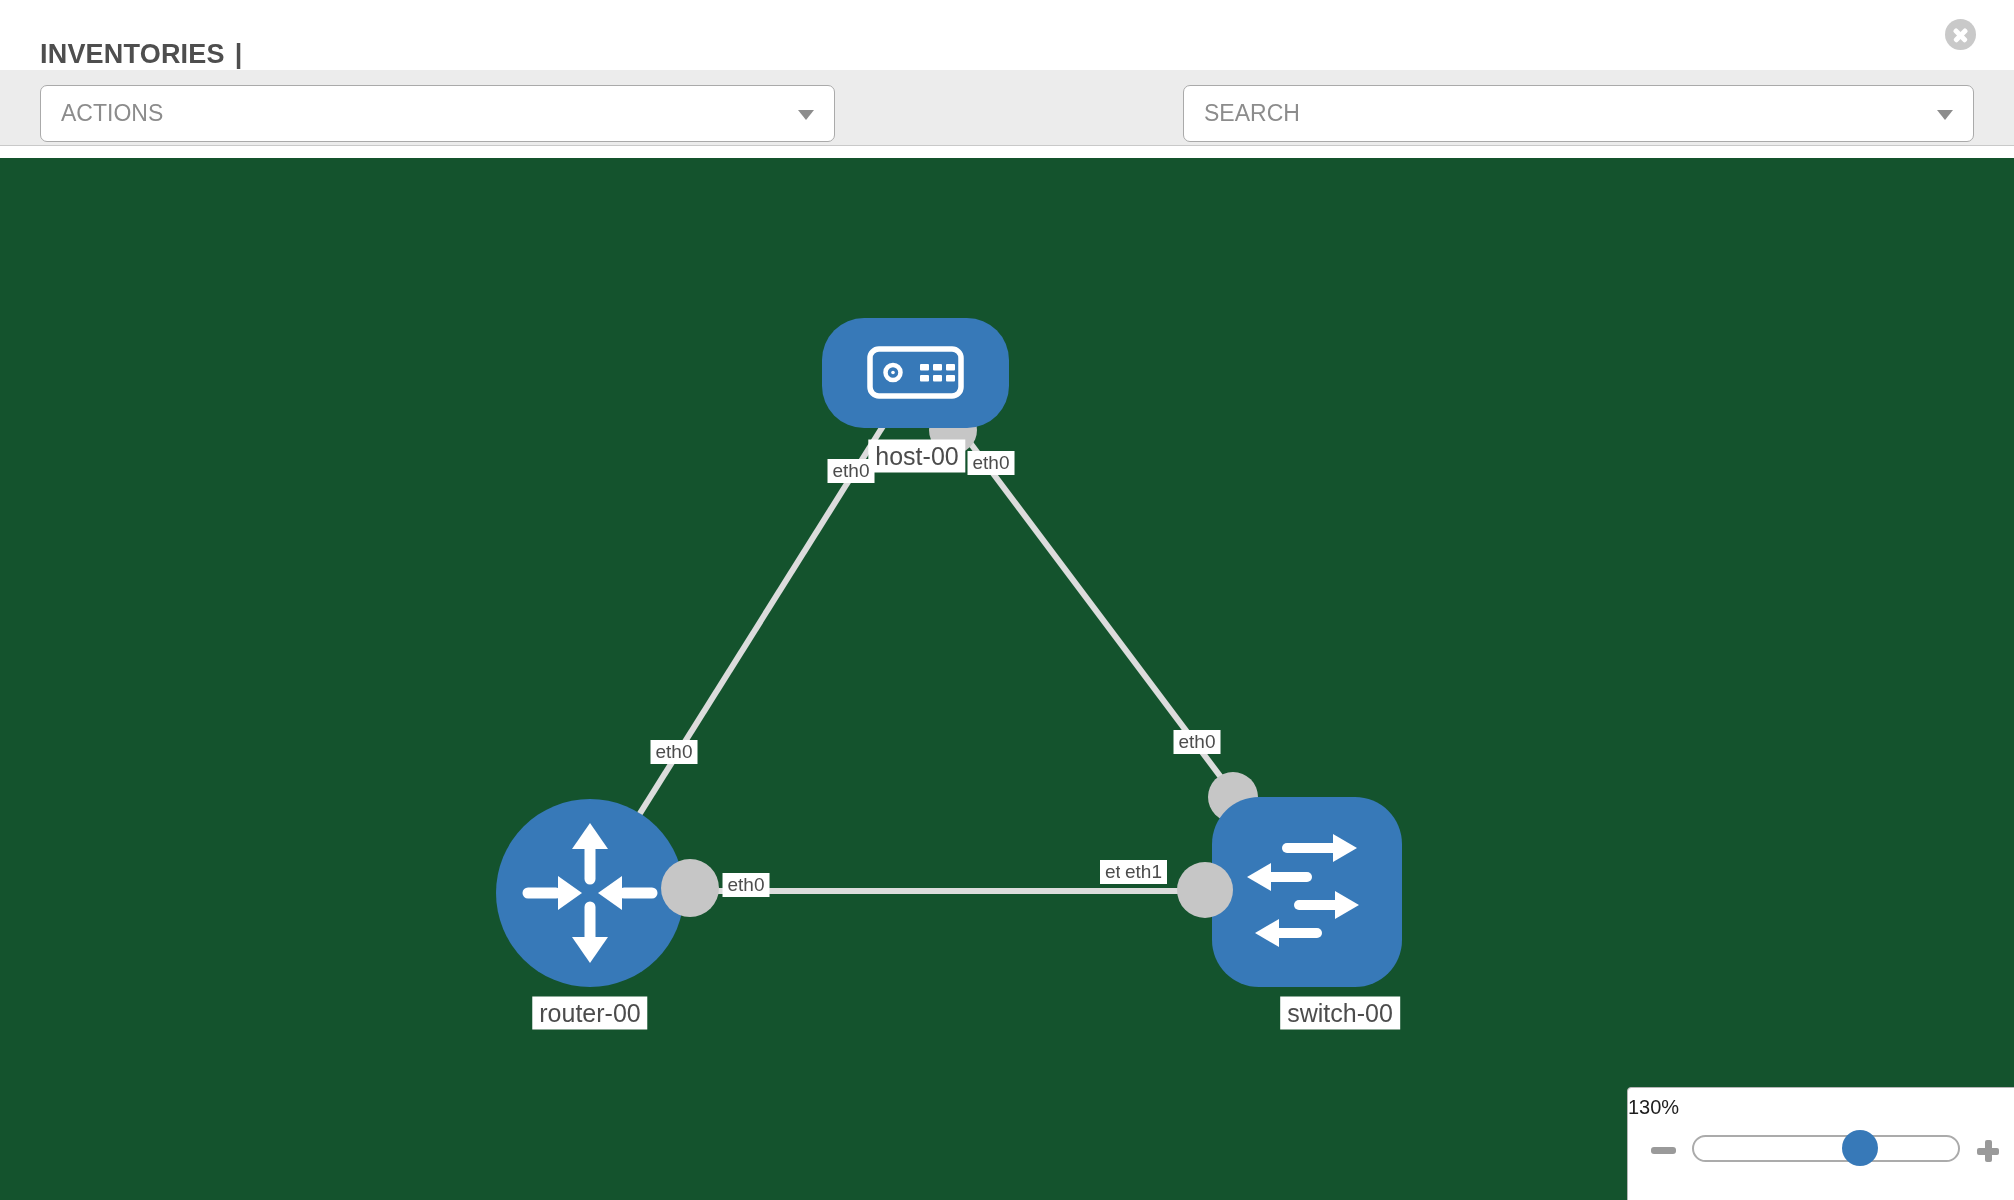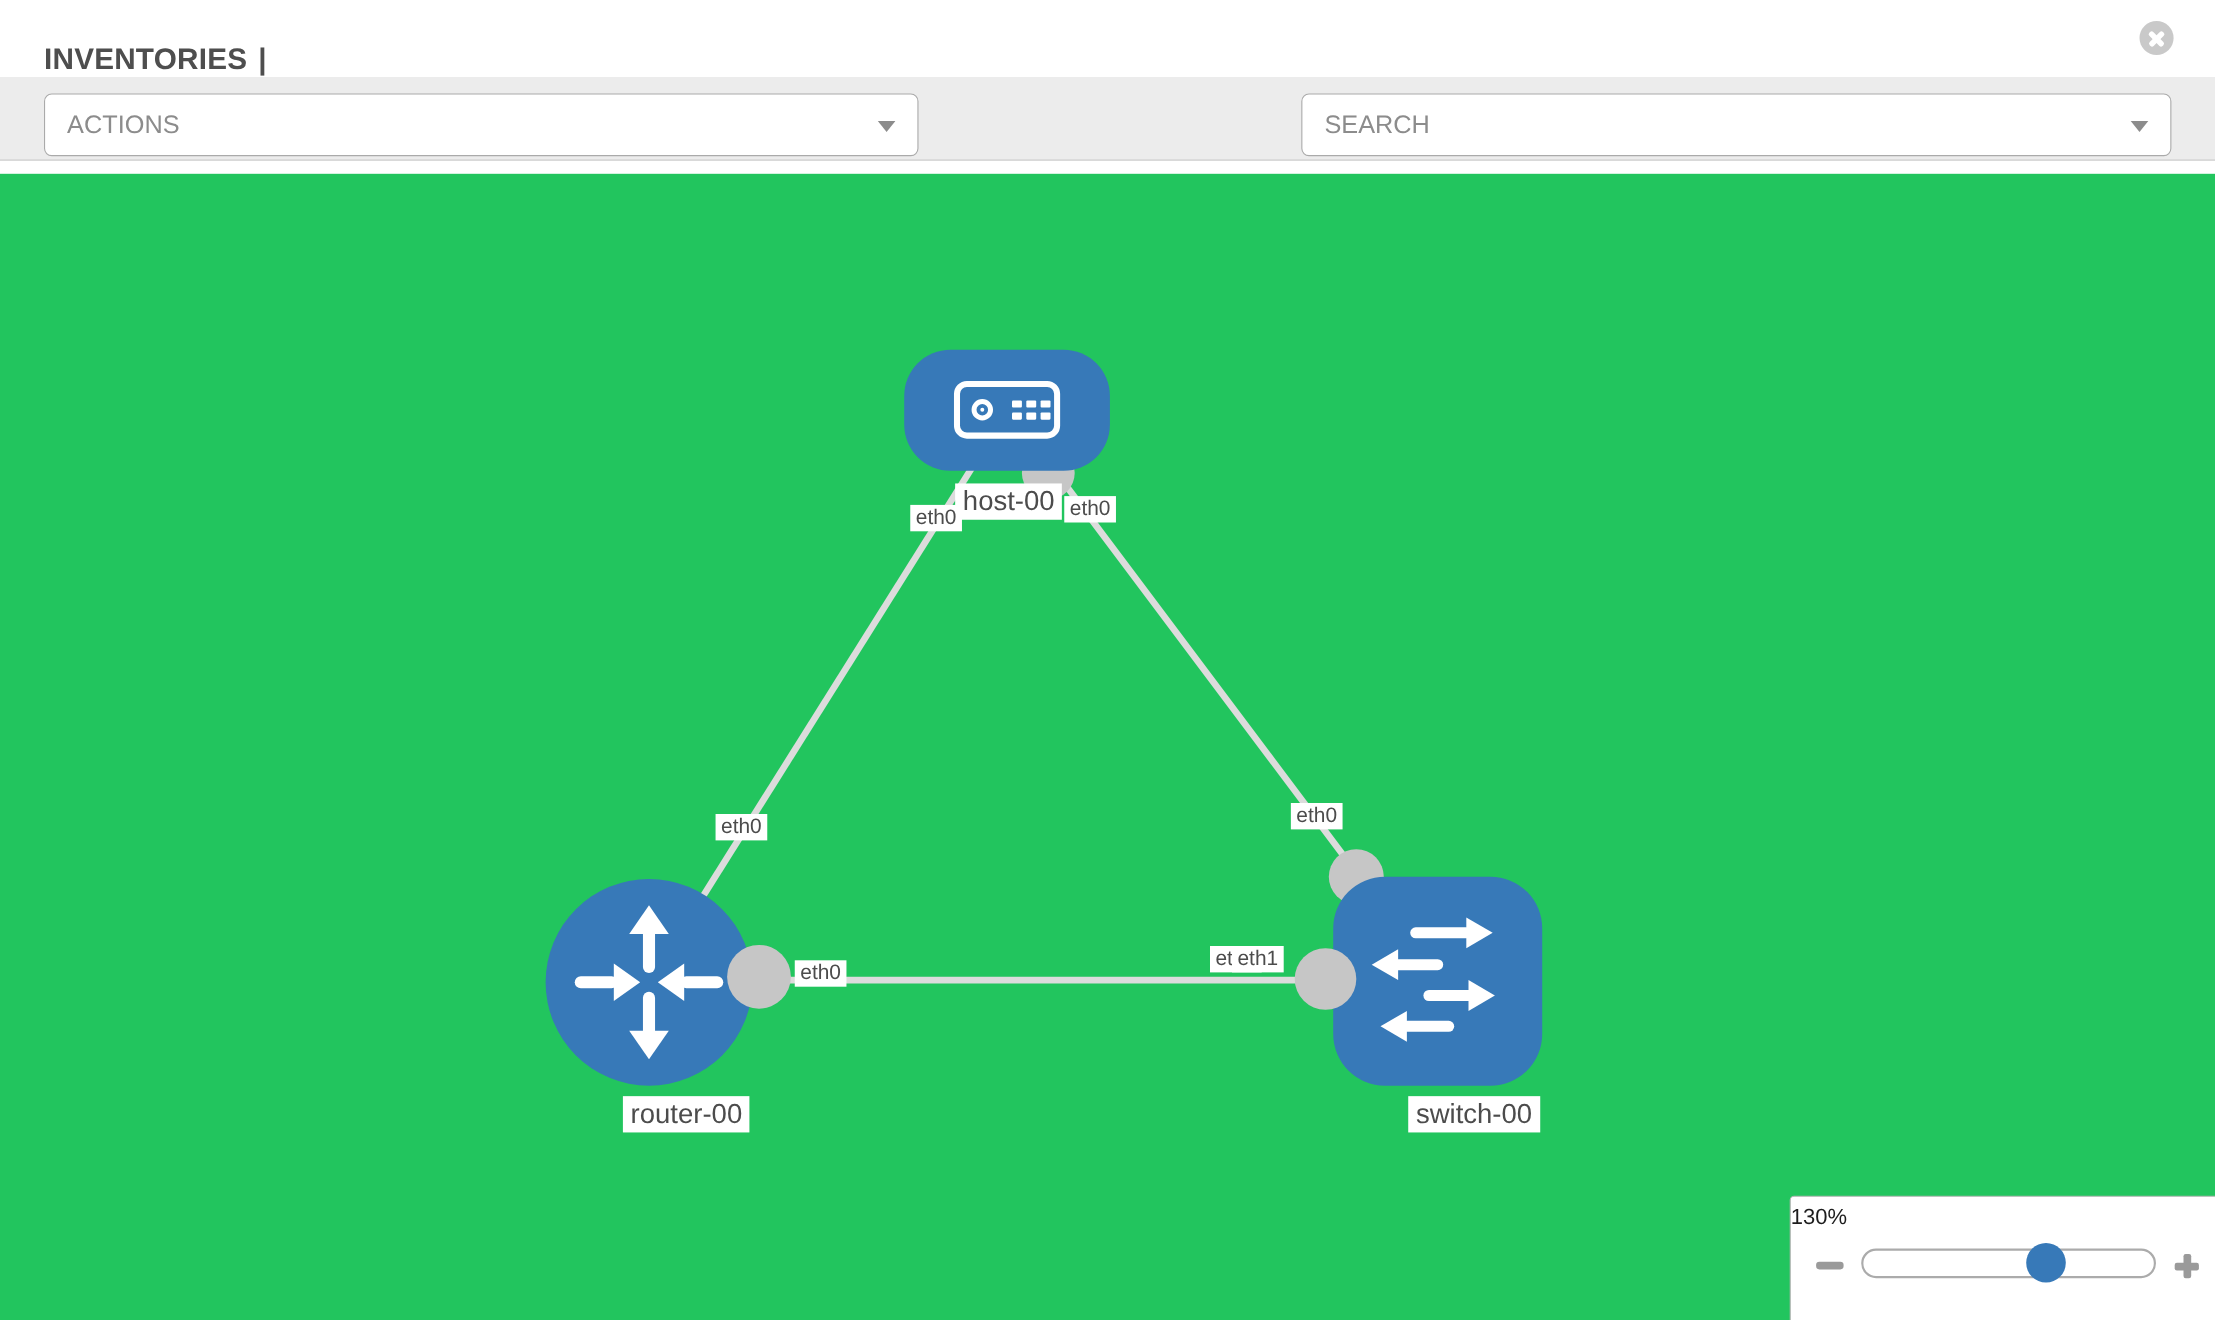--- a/index.html
+++ b/index.html
@@ -28,21 +28,21 @@
                 border-left:8px solid transparent; border-right:8px solid transparent;
                 border-top:10px solid #8c8c8c; }
   .actions-box { left:40px;  width:795px; }
   .search-box  { left:1183px; width:791px; }
   .tool-icon { position:absolute; top:98px; width:36px; height:36px; cursor:pointer; }
   .wrench-icon { left:1048px; }
   .key-icon    { left:1117px; }
 
   
   .canvas { position:absolute; left:0; top:158px; width:2014px; height:1042px;
-            background:#22c55e; overflow:hidden; }
+            background:#14532d; overflow:hidden; }
   .topo-svg { position:absolute; left:0; top:0; }
 
   .chip { position:absolute; transform:translate(-50%,-50%); background:#fff;
           color:#4c4c4c; white-space:nowrap; }
   .node-label { font-size:25px; padding:2px 7px; }
   .if-label   { font-size:19px; padding:1px 5px; }
   .overlap-wrap { position:absolute; height:28px; }
   .overlap-wrap .back  { position:absolute; left:0;  top:0; background:#fff; color:#4c4c4c;
                          font-size:19px; padding:1px 5px; z-index:1; }
   .overlap-wrap .front { position:absolute; left:20px; top:0; background:#fff; color:#4c4c4c;
@@ -152,21 +152,21 @@
         <line x1="10" y1="41" x2="-28" y2="41"></line>
         <polygon points="-28,27 -28,55 -52,41" stroke="none"></polygon>
       </g>
     </g>
 
     <circle cx="690" cy="730" r="29" fill="#c6c6c6"></circle>
     <circle cx="1205" cy="732" r="28" fill="#c6c6c6"></circle>
   </svg>
 
   <div class="chip node-label" style="left:917px; top:298px;">host-00</div>
-  <div class="chip node-label" style="left:590px; top:855px;margin-left:34px;">router-00</div>
+  <div class="chip node-label" style="left:590px; top:855px;">router-00</div>
   <div class="chip node-label" style="left:1340px; top:855px;text-align:right;">switch-00</div>
 
   <div class="chip if-label" style="left:851px; top:313px;">eth0</div>
   <div class="chip if-label" style="left:991px; top:305px;">eth0</div>
   <div class="chip if-label" style="left:674px; top:594px;">eth0</div>
   <div class="chip if-label" style="left:1197px; top:584px;">eth0</div>
   <div class="chip if-label" style="left:746px; top:727px;">eth0</div>
 
   <div class="overlap-wrap" style="left:1100px; top:702px;">
     <span class="back">eth0</span>

